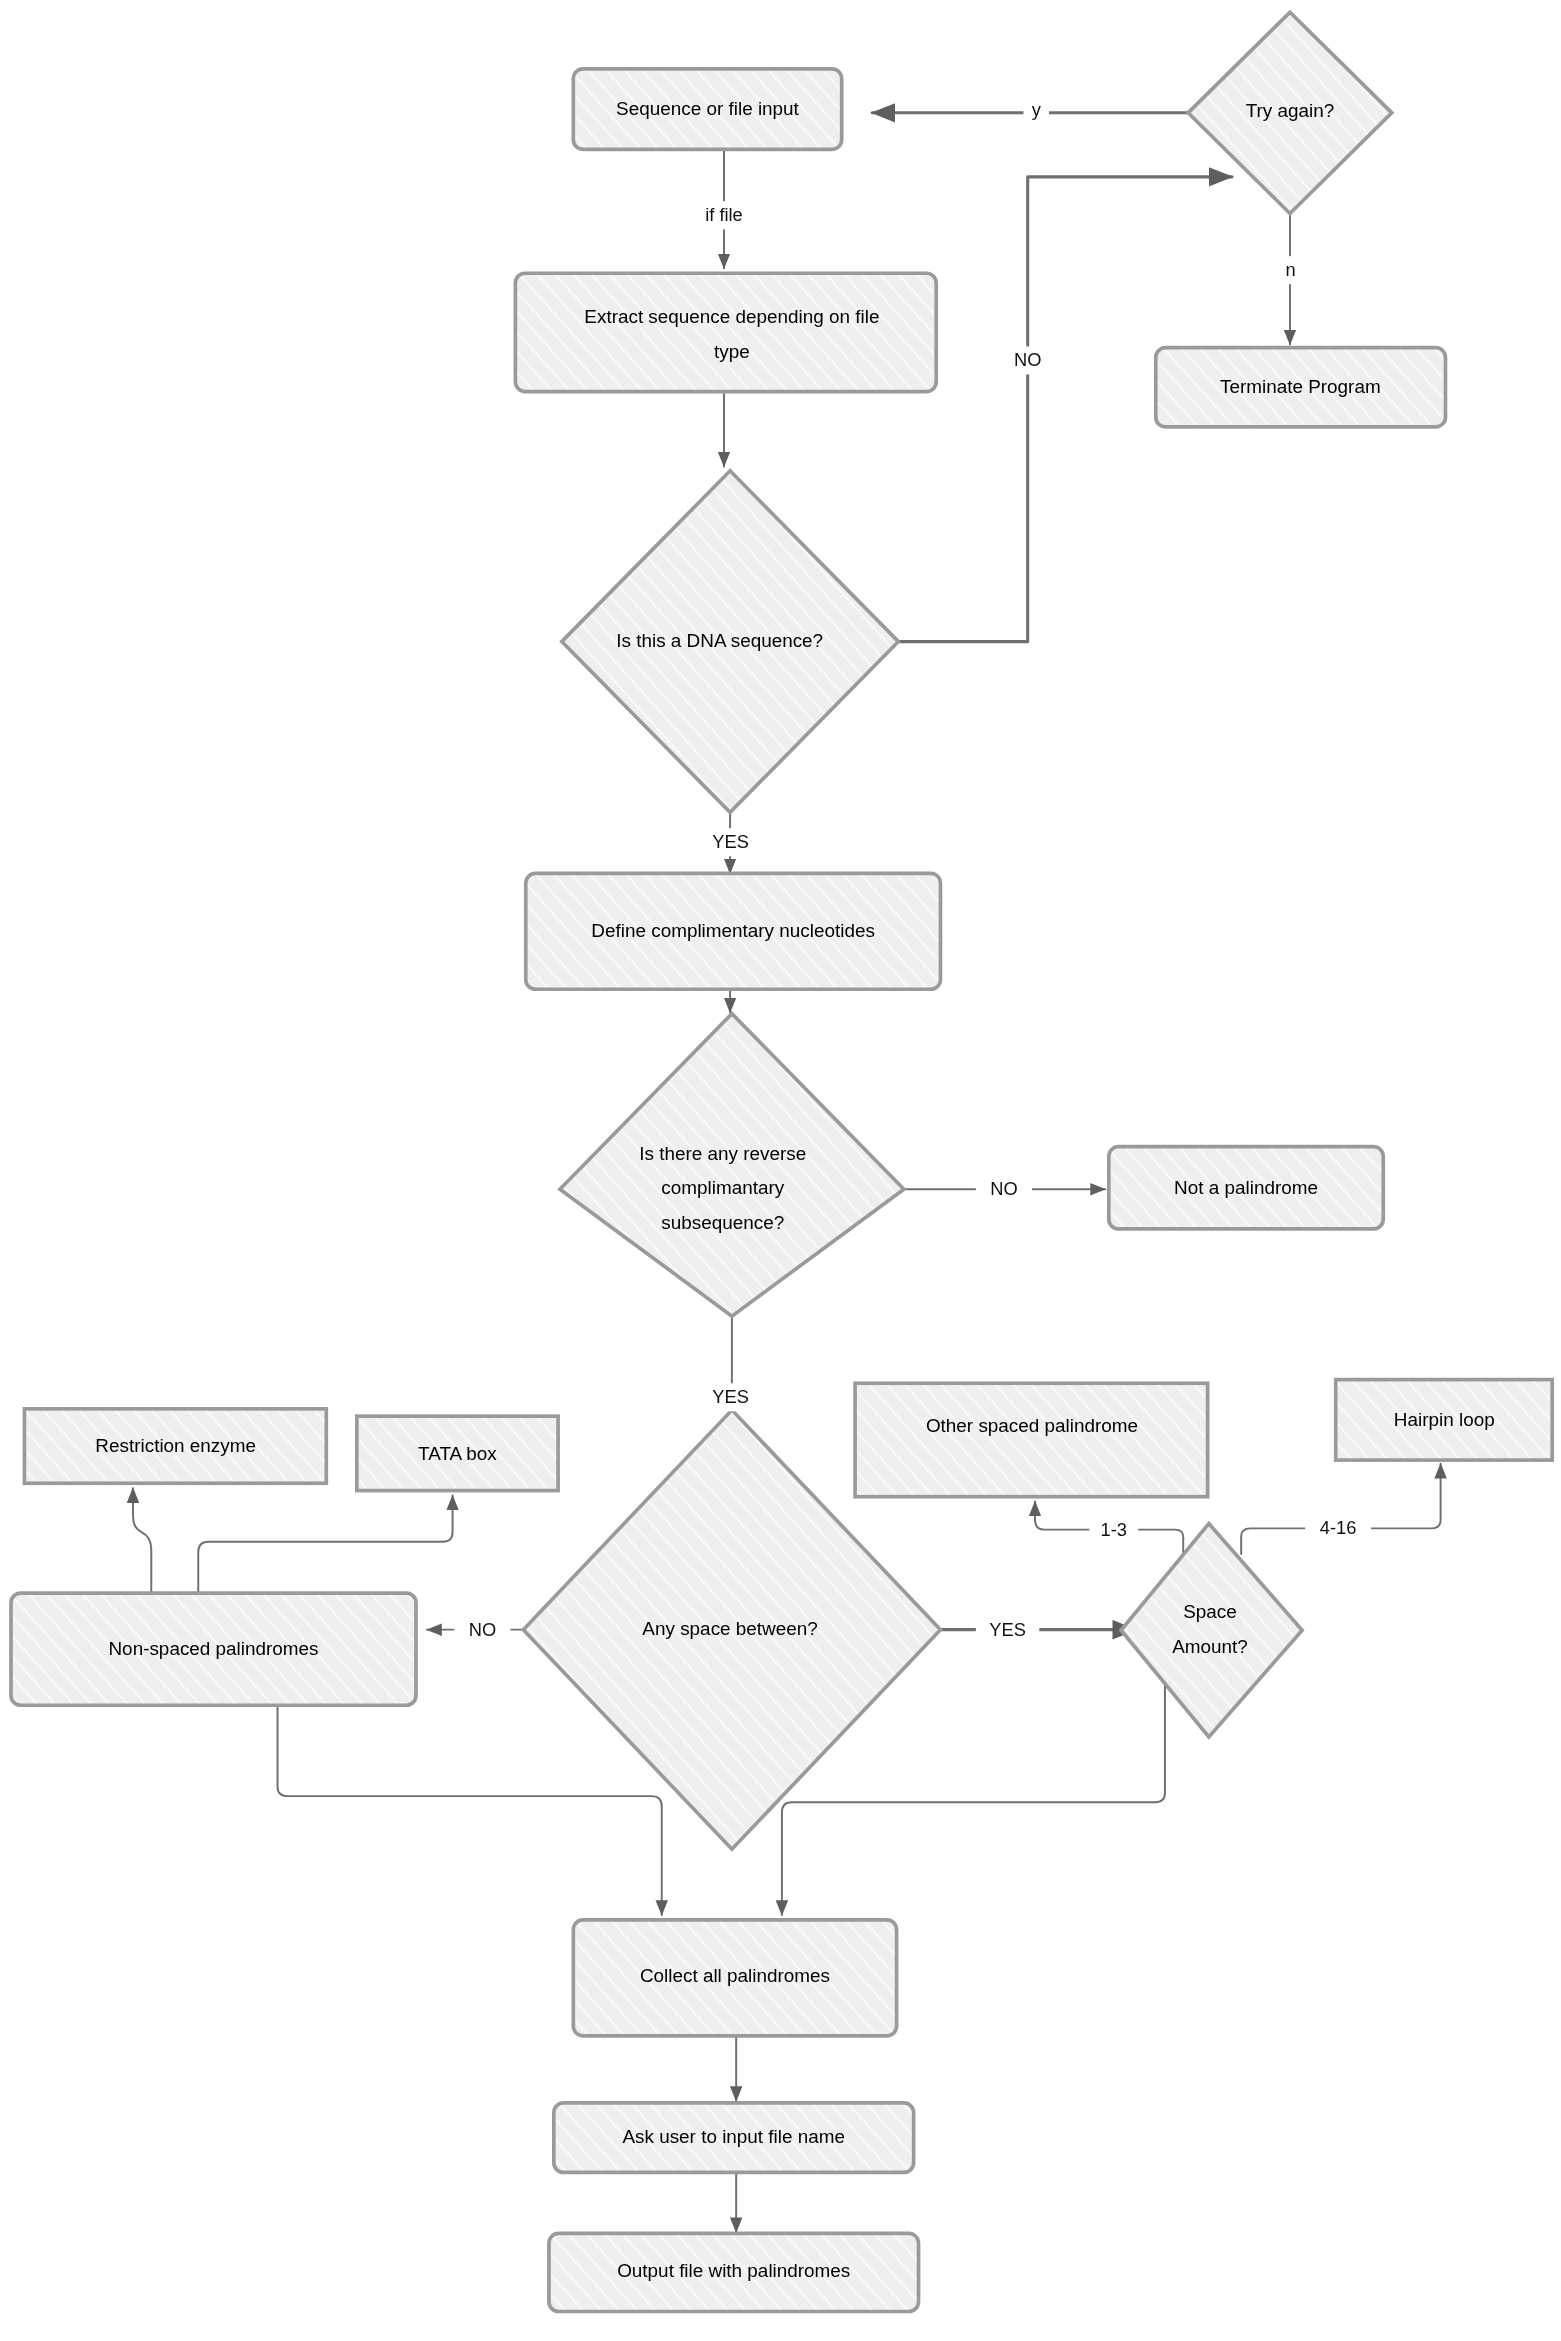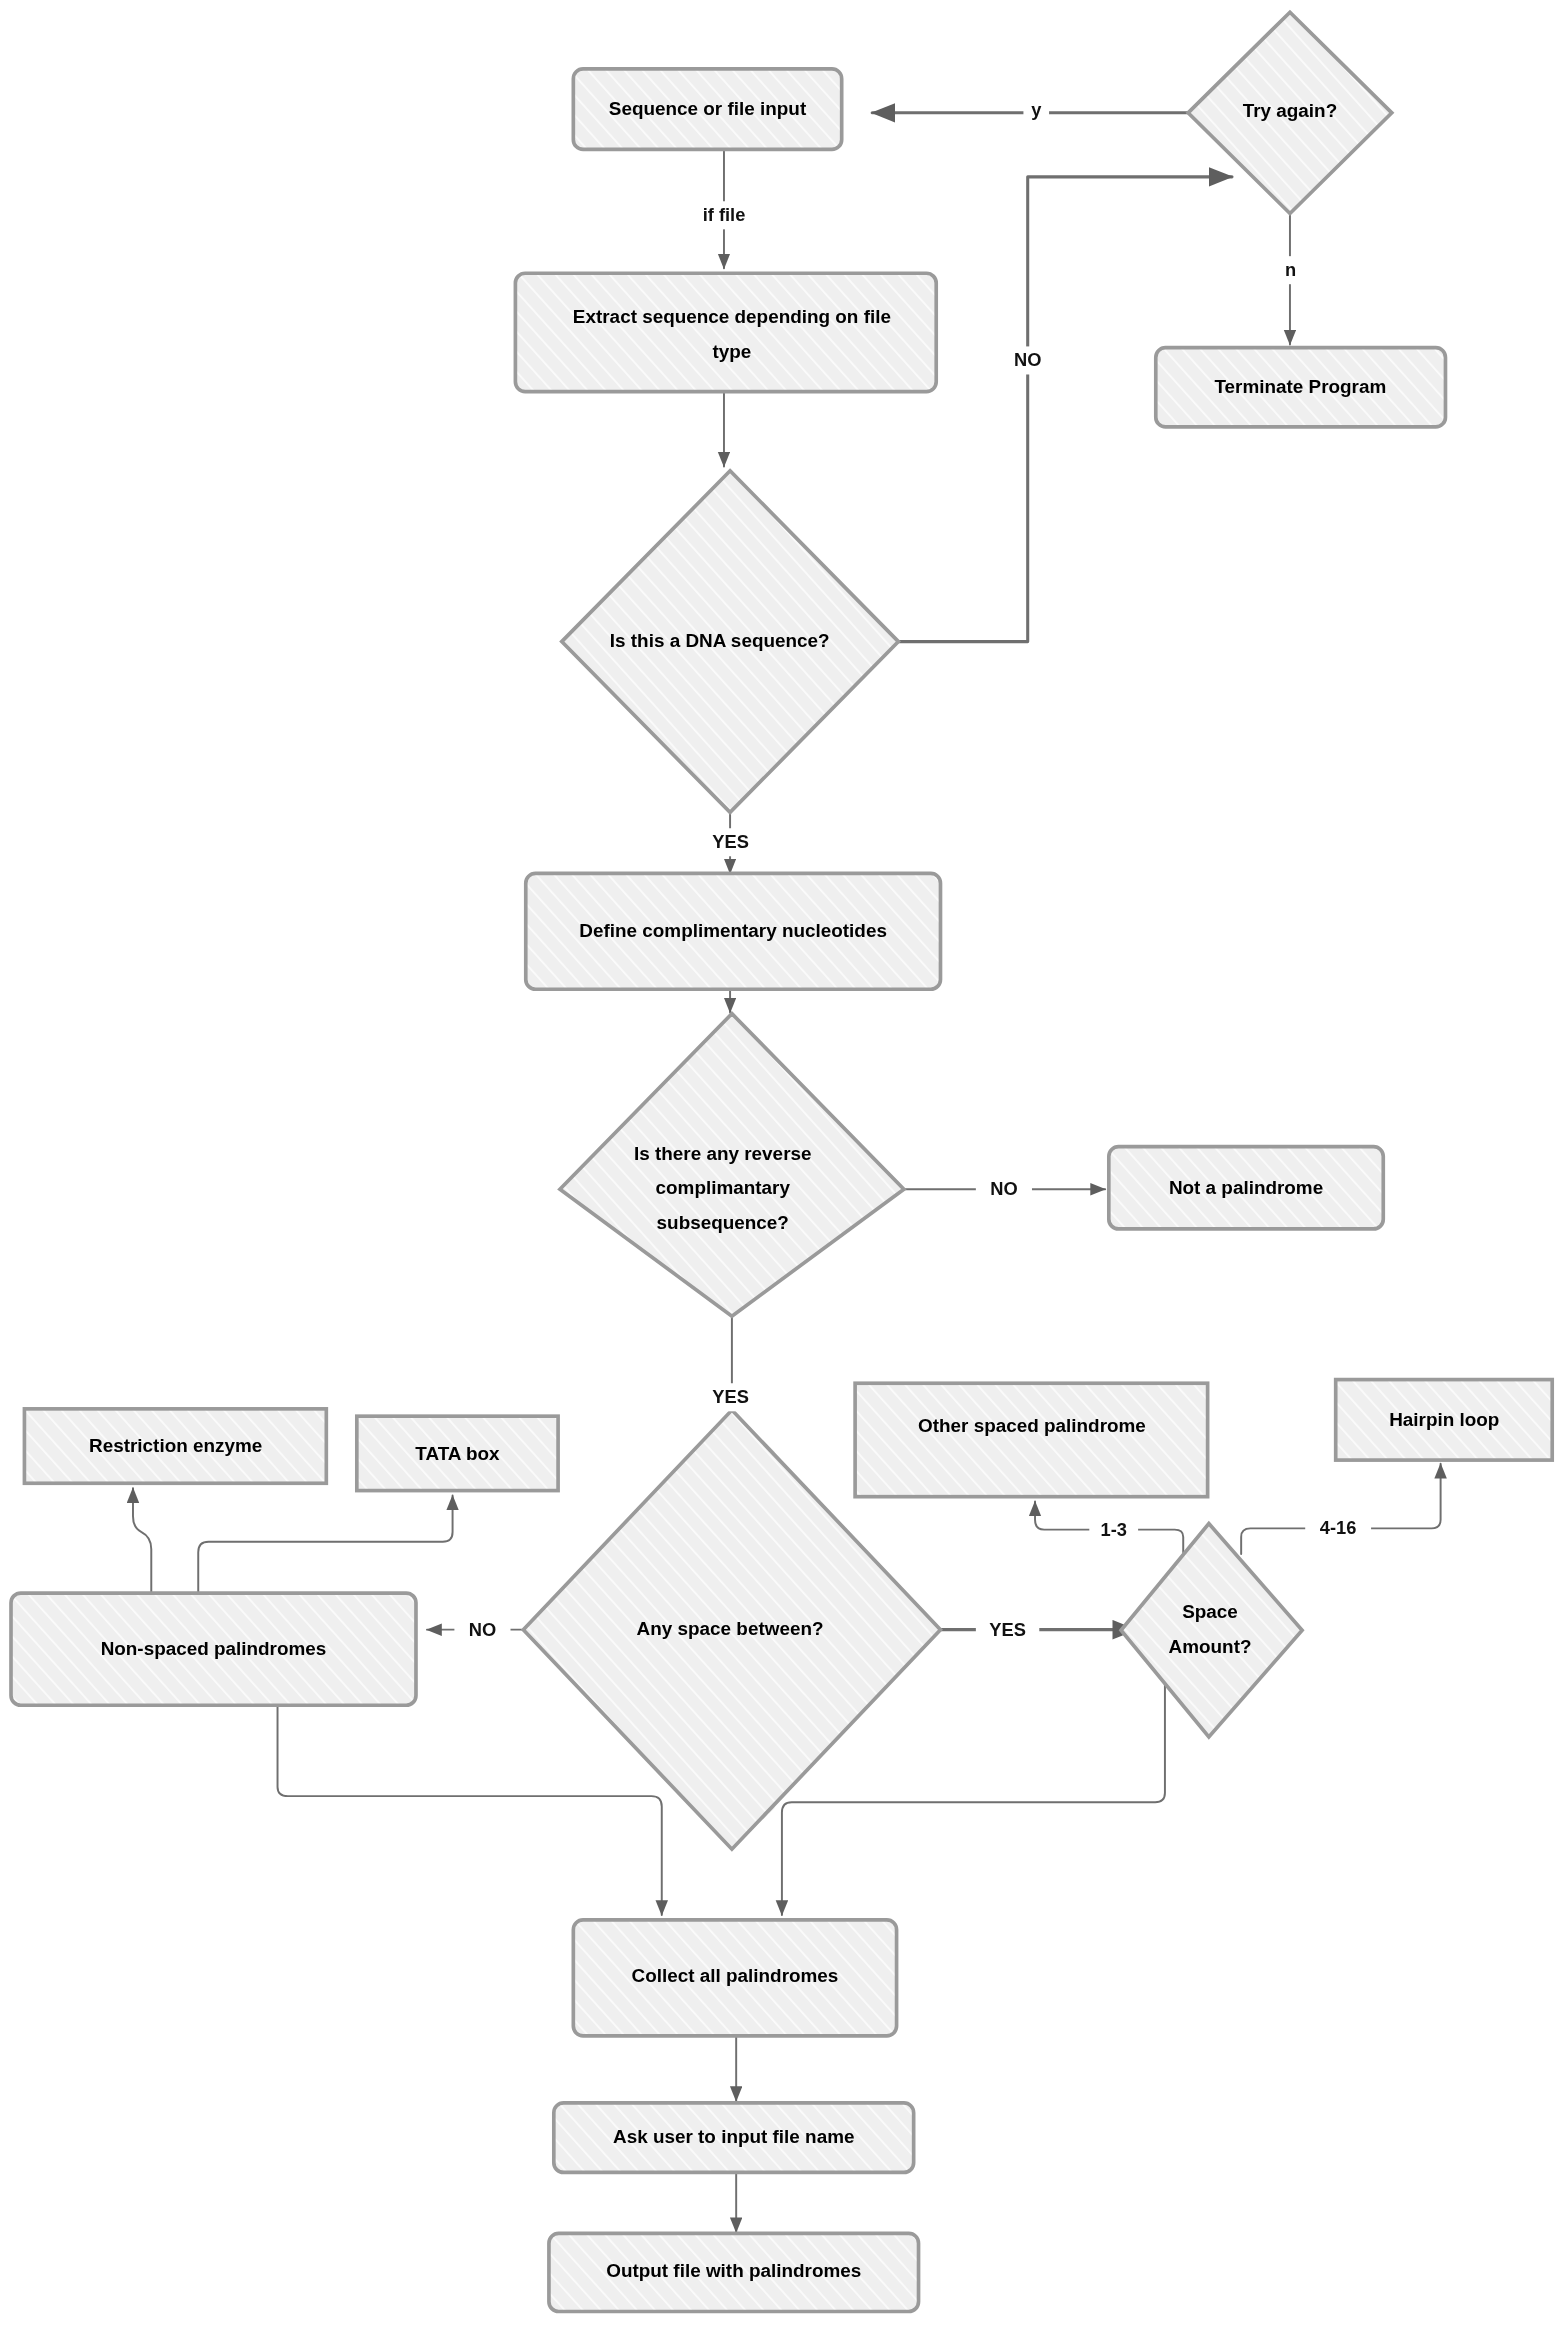--- a/index.html
+++ b/index.html
@@ -9,21 +9,20 @@
     width:1562px;
     height:2342px;
     overflow:hidden;
     position:relative;
   }
   #canvas{
     position:relative;
     width:1562px;
     height:2342px;
     background:#ffffff;
-    font-weight:bold;
   }
   svg.flow{
     position:absolute;
     left:0; top:0;
     width:1562px;
     height:2342px;
   }
   .node-label{
     font-family:"Liberation Sans", sans-serif;
     fill:#000000;

